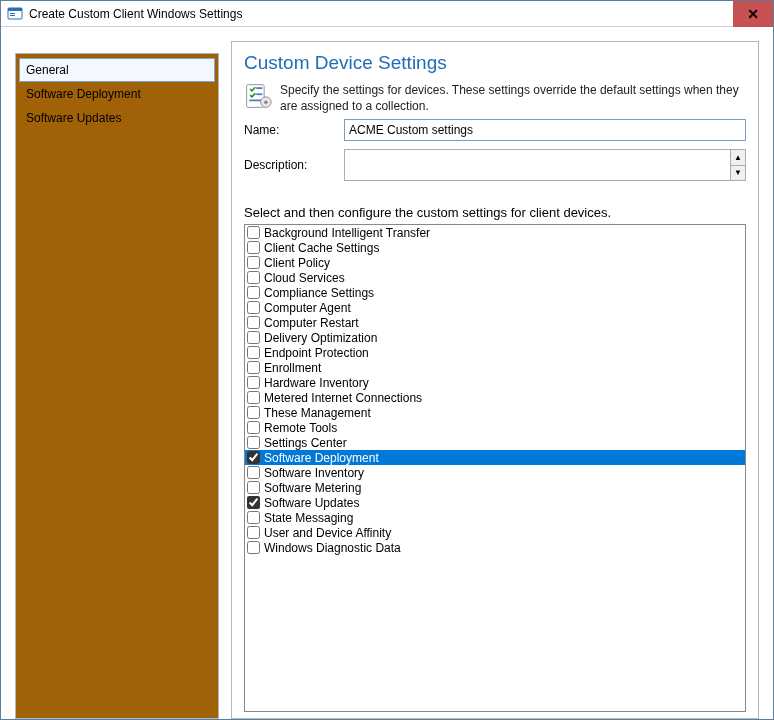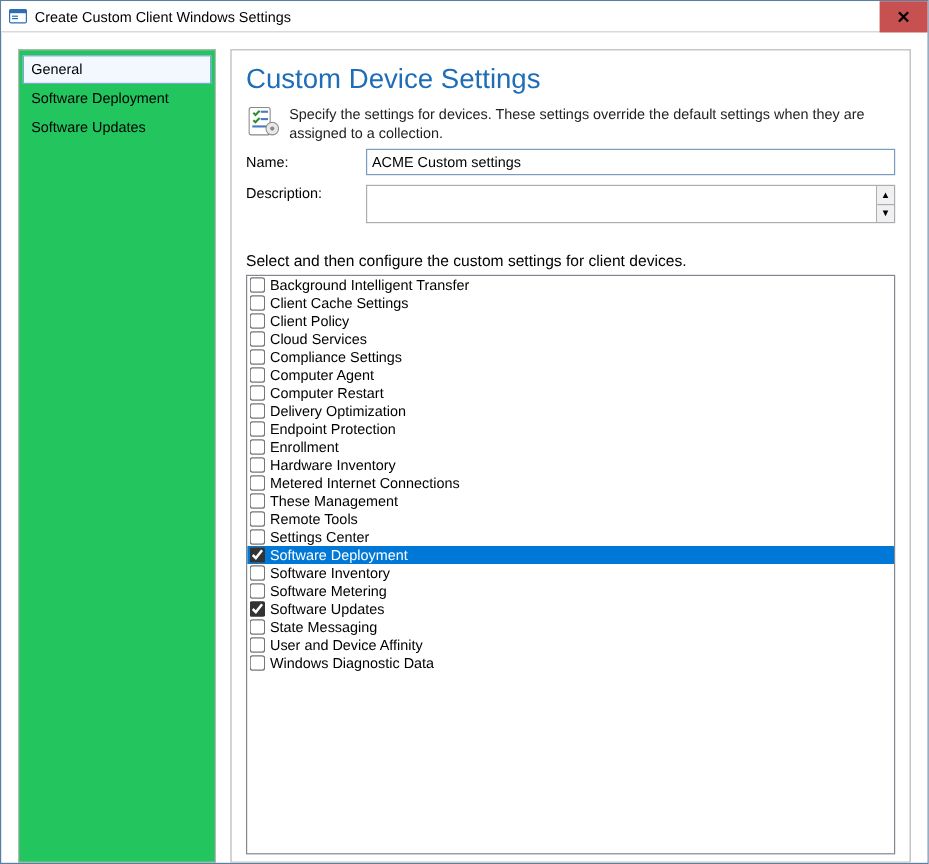--- a/index.html
+++ b/index.html
@@ -36,24 +36,25 @@
     cursor: pointer;
   }
   .body-area {
     flex: 1;
     display: flex;
     padding: 14px 14px 0 14px;
     gap: 12px;
     overflow: hidden;
   }
   .nav-panel {
-    width: 165px;
+    width: 204px;
     border: 1px solid #b7b7b7;
-    background: #22c55e;
+    background: #a16207;
     padding: 4px 3px;
+    margin-top: 12px;
   }
   .nav-item {
     padding: 4px 6px;
     font-size: 12px;
     cursor: pointer;
     border: 1px solid transparent;
   }
   .nav-item.selected {
     border: 1px solid #7aa7d8;
     background: #f3f8fe;
@@ -61,29 +62,29 @@
   .main-panel {
     flex: 1;
     border: 1px solid #b7b7b7;
     background: #fff;
     padding: 10px 12px 6px 12px;
     display: flex; flex-direction: column;
     overflow: hidden;
   }
   .page-heading {
     color: #1e6db6;
-    font-size: 23px;
+    font-size: 19px;
     font-weight: 400;
     margin: 0 0 8px 0;
   }
   .intro-row { display: flex; align-items: flex-start; gap: 8px; margin-bottom: 5px; }
   .intro-icon { width: 28px; height: 28px; flex: none; }
   .intro-text { font-size: 12px; line-height: 1.35; color: #222; }
   .form-row { display: flex; align-items: center; margin-bottom: 8px; }
-  .form-row.top { align-items: flex-start; }
+  .form-row.top { align-items: center; }
   .form-label { width: 100px; font-size: 12px; }
   .text-input {
     flex: 1;
     border: 1px solid #7a9ac0;
     height: 22px;
     padding: 6px 4px;
     font-family: inherit; font-size: 12px;
   }
   .desc-wrap { flex:1; display:flex; }
   .desc-input {

